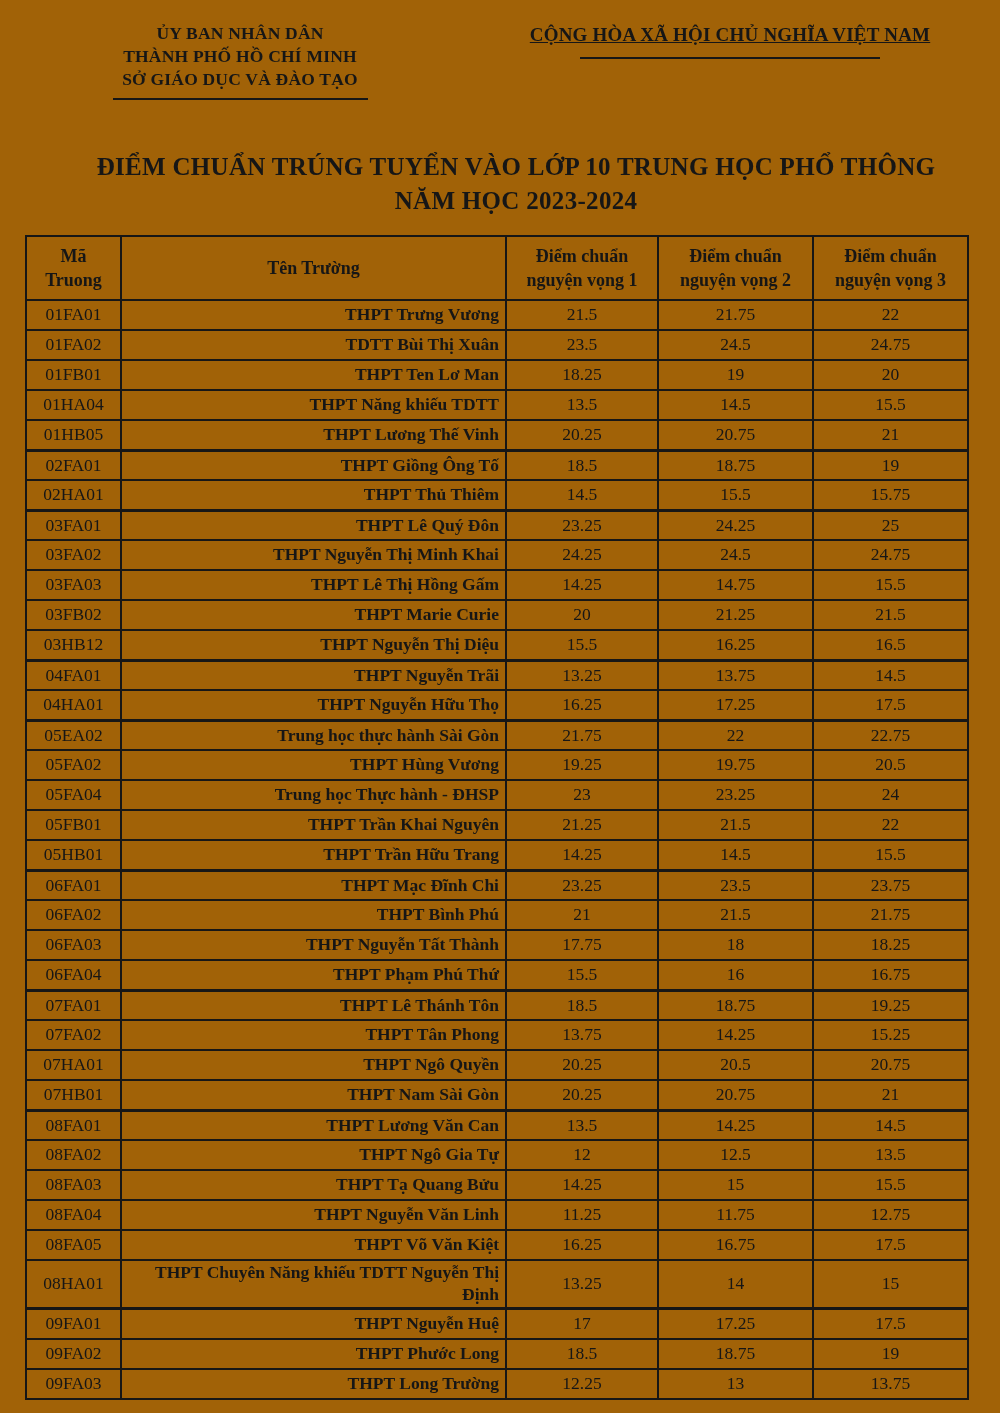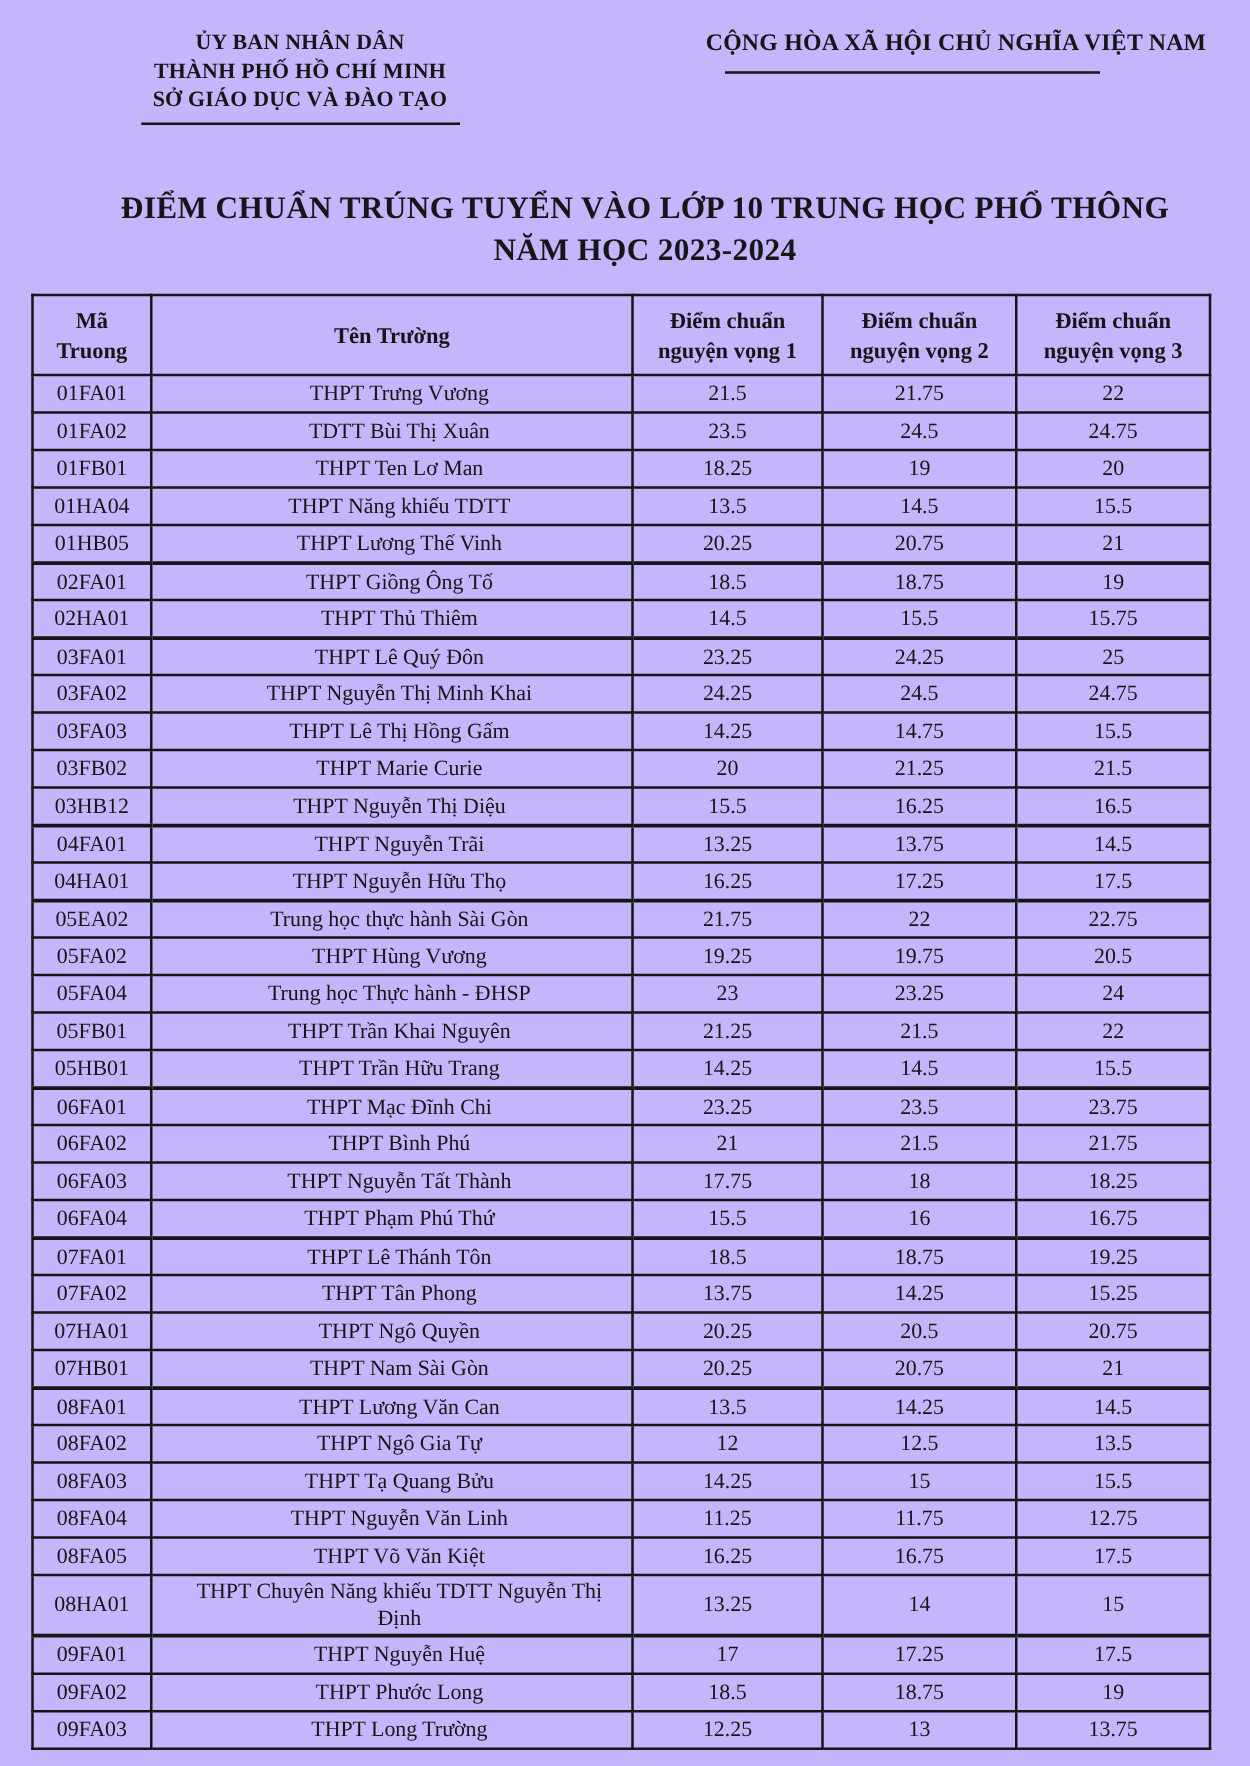--- a/index.html
+++ b/index.html
@@ -5,21 +5,21 @@
   * { margin: 0; padding: 0; box-sizing: border-box; }
   html, body {
     background: #ffffff;
     font-family: "Liberation Serif", "DejaVu Serif", serif;
     color: #161616;
   }
   .page {
     position: relative;
     width: 1000px;
     height: 1413px;
-    background: #c4b5fd;
+    background: #a16207;
     overflow: hidden;
   }
 
   
   .doc-header {
     display: flex;
     justify-content: space-between;
     padding: 22px 35px 0 55px;
   }
   .org-block {
@@ -28,22 +28,23 @@
     line-height: 1.32;
   }
   .org-line { font-weight: bold; font-size: 17.5px; letter-spacing: 0.2px; }
   .org-underline {
     width: 255px;
     border-top: 2.5px solid #161616;
     margin: 7px auto 0 auto;
   }
   .national-block {
     width: 470px;
-    text-align: right;
+    text-align: center;
     line-height: 1.4;
+    text-decoration: underline;
   }
   .nat-line1 { font-weight: bold; font-size: 19px; letter-spacing: 0.2px; }
   .nat-line2 { font-weight: bold; font-size: 17.5px; }
   .nat-underline {
     width: 300px;
     border-top: 2px solid #161616;
     margin: 8px auto 0 auto;
   }
 
   
@@ -83,21 +84,21 @@
     height: 30px;
     padding: 1px 6px;
     line-height: 1.25;
   }
   .col-code  { width: 95px; }
   .col-name  { width: 385px; }
   .col-nv1   { width: 152px; }
   .col-nv2   { width: 155px; }
   .col-nv3   { width: 155px; }
   td.cell-code  { text-align: center; }
-  td.cell-name  { text-align: center; padding-left: 18px; }
+  td.cell-name  { text-align: right; padding-left: 18px; font-weight: bold; }
   td.cell-score { text-align: center; }
   tr.group-start td { border-top-width: 3.5px; }
 </style>
 </head>
 <body>
 
 <div class="page">
 
   <div class="doc-header">
     <div class="org-block">

